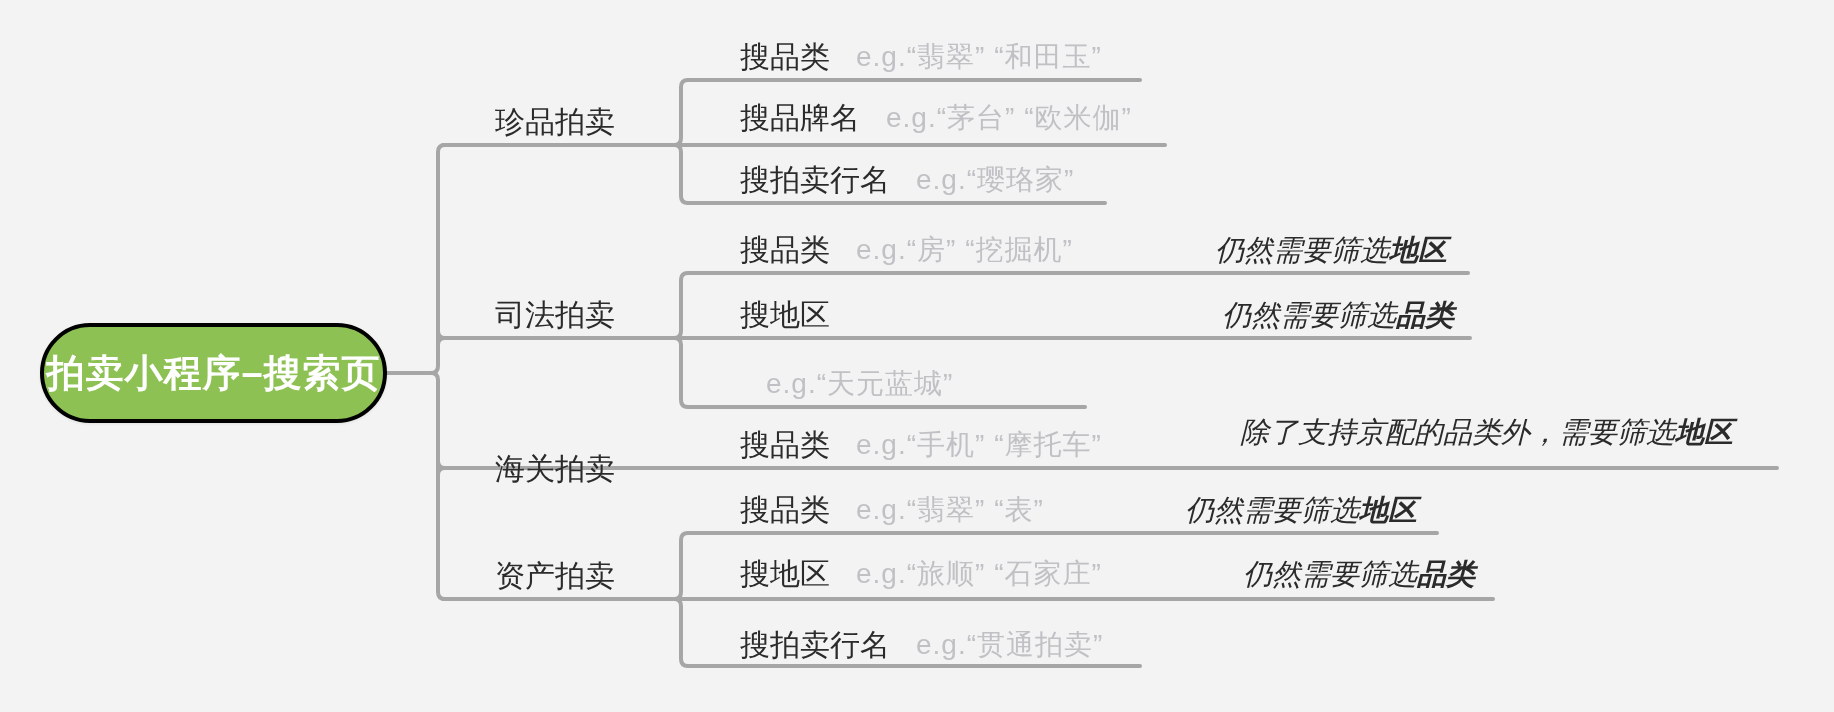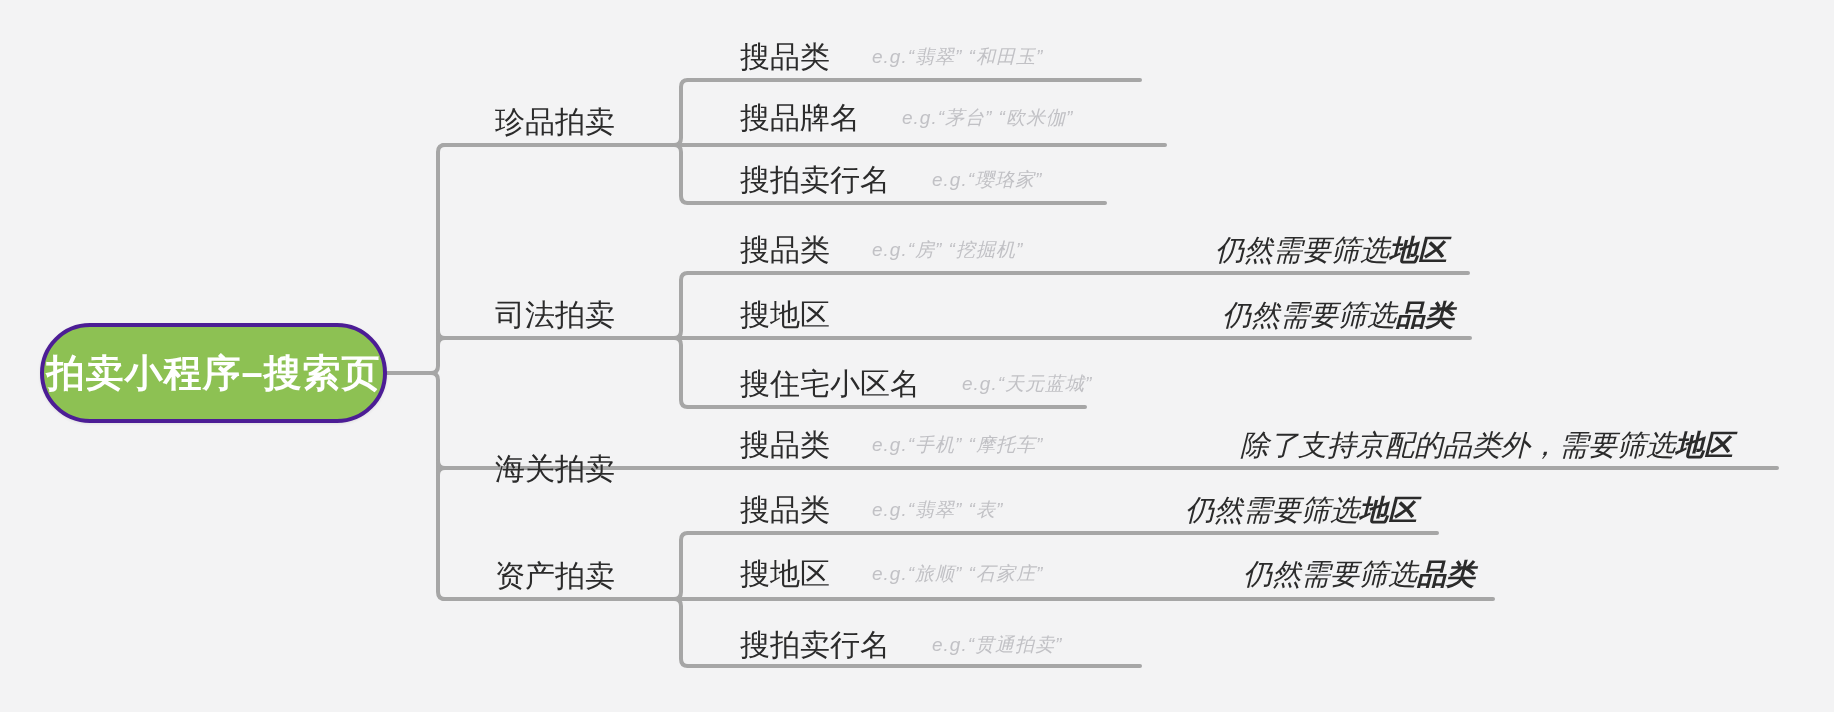--- a/index.html
+++ b/index.html
@@ -6,35 +6,35 @@
     --background:#f3f3f4; --line:#a6a6a6; --text:#2b2b2b; --muted:#c1c1c5;
     --root_fill:#8dc153; --root_text:#ffffff;
   }
   html,body{margin:0;padding:0;}
   body{background:var(--background);font-family:"Liberation Sans",sans-serif;}
   .canvas{position:relative;width:1834px;height:712px;background:var(--background);overflow:hidden;}
   svg.connectors{position:absolute;left:0;top:0;}
   svg.connectors path{fill:none;stroke:var(--line);stroke-width:4;stroke-linecap:round;stroke-linejoin:round;}
   .root-topic{
     position:absolute;left:40px;top:323px;width:347px;height:100px;
-    background:var(--root_fill);border:4px solid #4c1d95;border-radius:52px;
+    background:var(--root_fill);border:4px solid #000000;border-radius:52px;
     box-sizing:border-box;display:flex;align-items:center;justify-content:center;
     color:var(--root_text);font-size:38px;font-weight:bold;letter-spacing:1px;
     box-shadow:0 1px 3px rgba(0,0,0,0.08);
   }
   .branch-label{
     position:absolute;left:495px;height:40px;line-height:40px;
     font-size:30px;color:var(--text);white-space:nowrap;
   }
   .row{
     position:absolute;left:740px;height:40px;line-height:40px;
     display:flex;align-items:center;white-space:nowrap;
   }
   .row .lbl{font-size:30px;color:var(--text);text-align:center;}
-  .row .ex{font-size:19px;color:var(--muted);margin-left:42px;letter-spacing:1px;font-style:italic;}
+  .row .ex{font-size:28px;color:var(--muted);margin-left:26px;letter-spacing:1px;}
   .note{
     position:absolute;height:40px;line-height:40px;display:flex;align-items:center;
     font-size:29px;color:var(--text);white-space:nowrap;font-style:italic;
   }
   .note .bold{font-weight:bold;text-align:right;}
 </style>
 </head>
 <body>
 
 <div class="canvas">
@@ -94,29 +94,28 @@
     <span class="bold">地区</span>
   </div>
   <div class="row" style="top:295px">
     <span class="lbl">搜地区</span>
   </div>
   <div class="note" style="left:1222px;top:295px">
     <span>仍然需要筛选</span>
     <span class="bold">品类</span>
   </div>
   <div class="row" style="top:364px">
-    <span class="lbl">搜住宅小区名</span>
     <span class="ex">e.g.“天元蓝城”</span>
   </div>
 
   <div class="row" style="top:425px">
     <span class="lbl">搜品类</span>
     <span class="ex">e.g.“手机” “摩托车”</span>
   </div>
-  <div class="note" style="left:1240px;top:425px">
+  <div class="note" style="left:1240px;top:412px">
     <span>除了支持京配的品类外，需要筛选</span>
     <span class="bold">地区</span>
   </div>
 
   <div class="row" style="top:490px">
     <span class="lbl">搜品类</span>
     <span class="ex">e.g.“翡翠” “表”</span>
   </div>
   <div class="note" style="left:1185px;top:490px">
     <span>仍然需要筛选</span>

